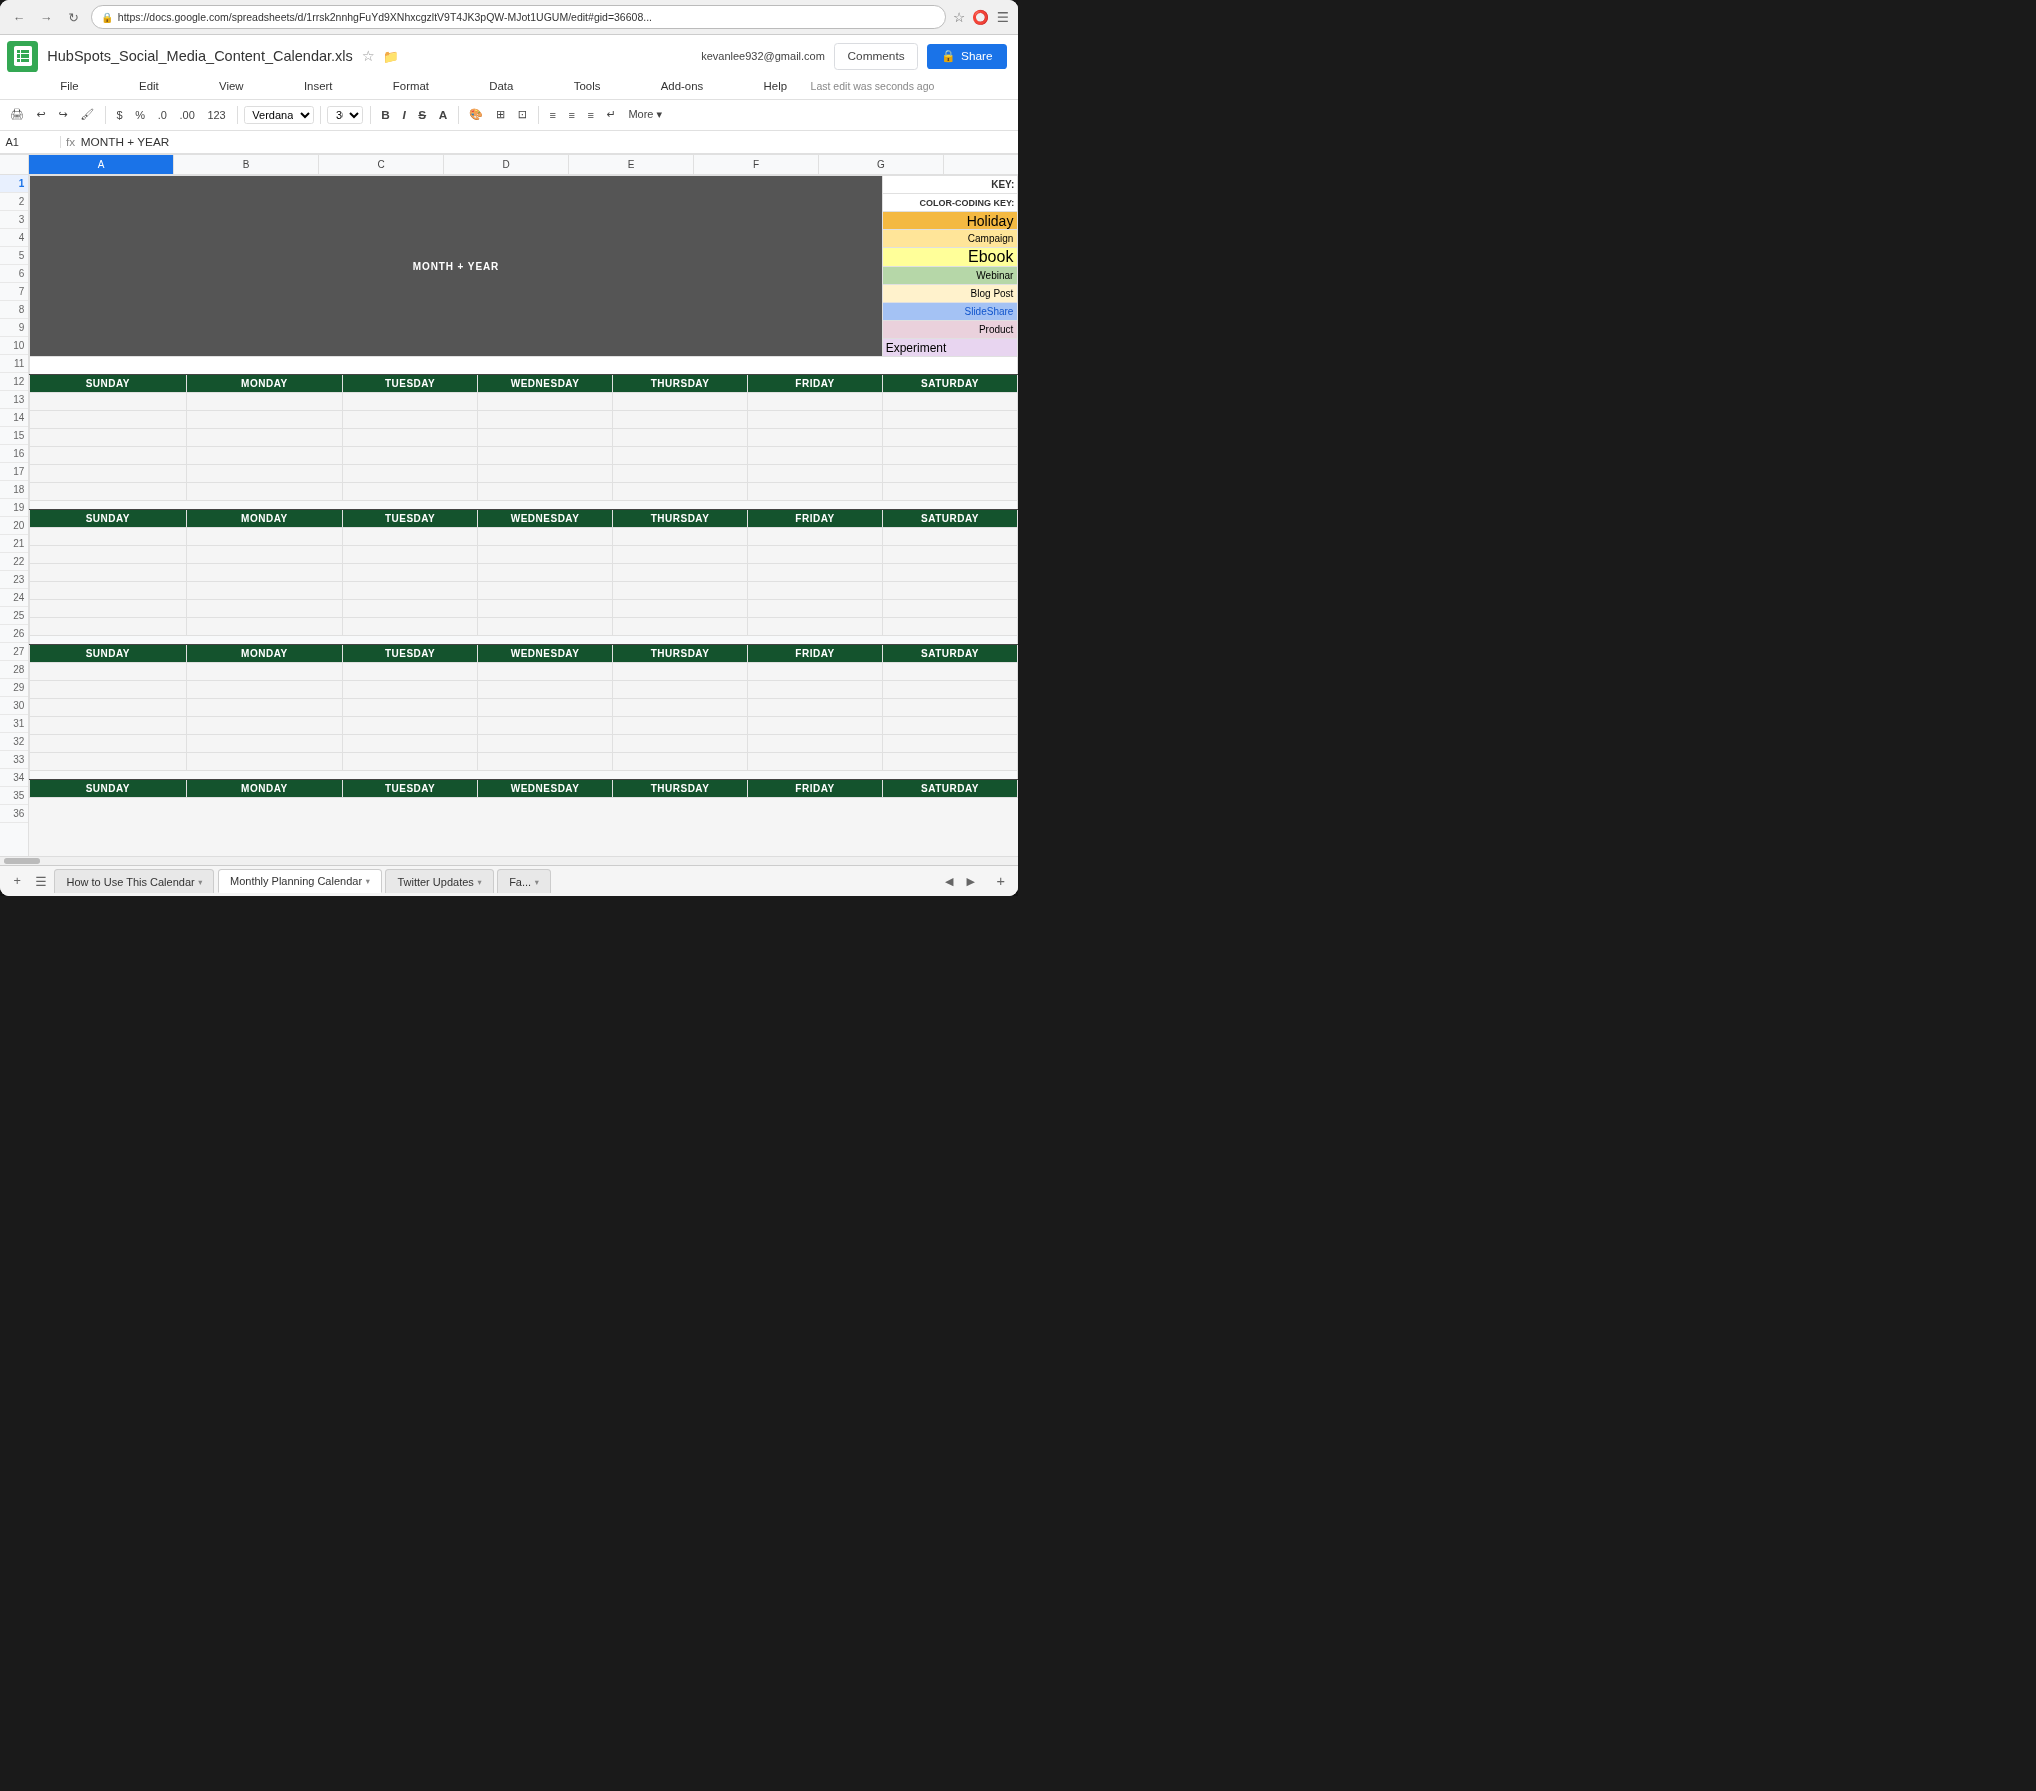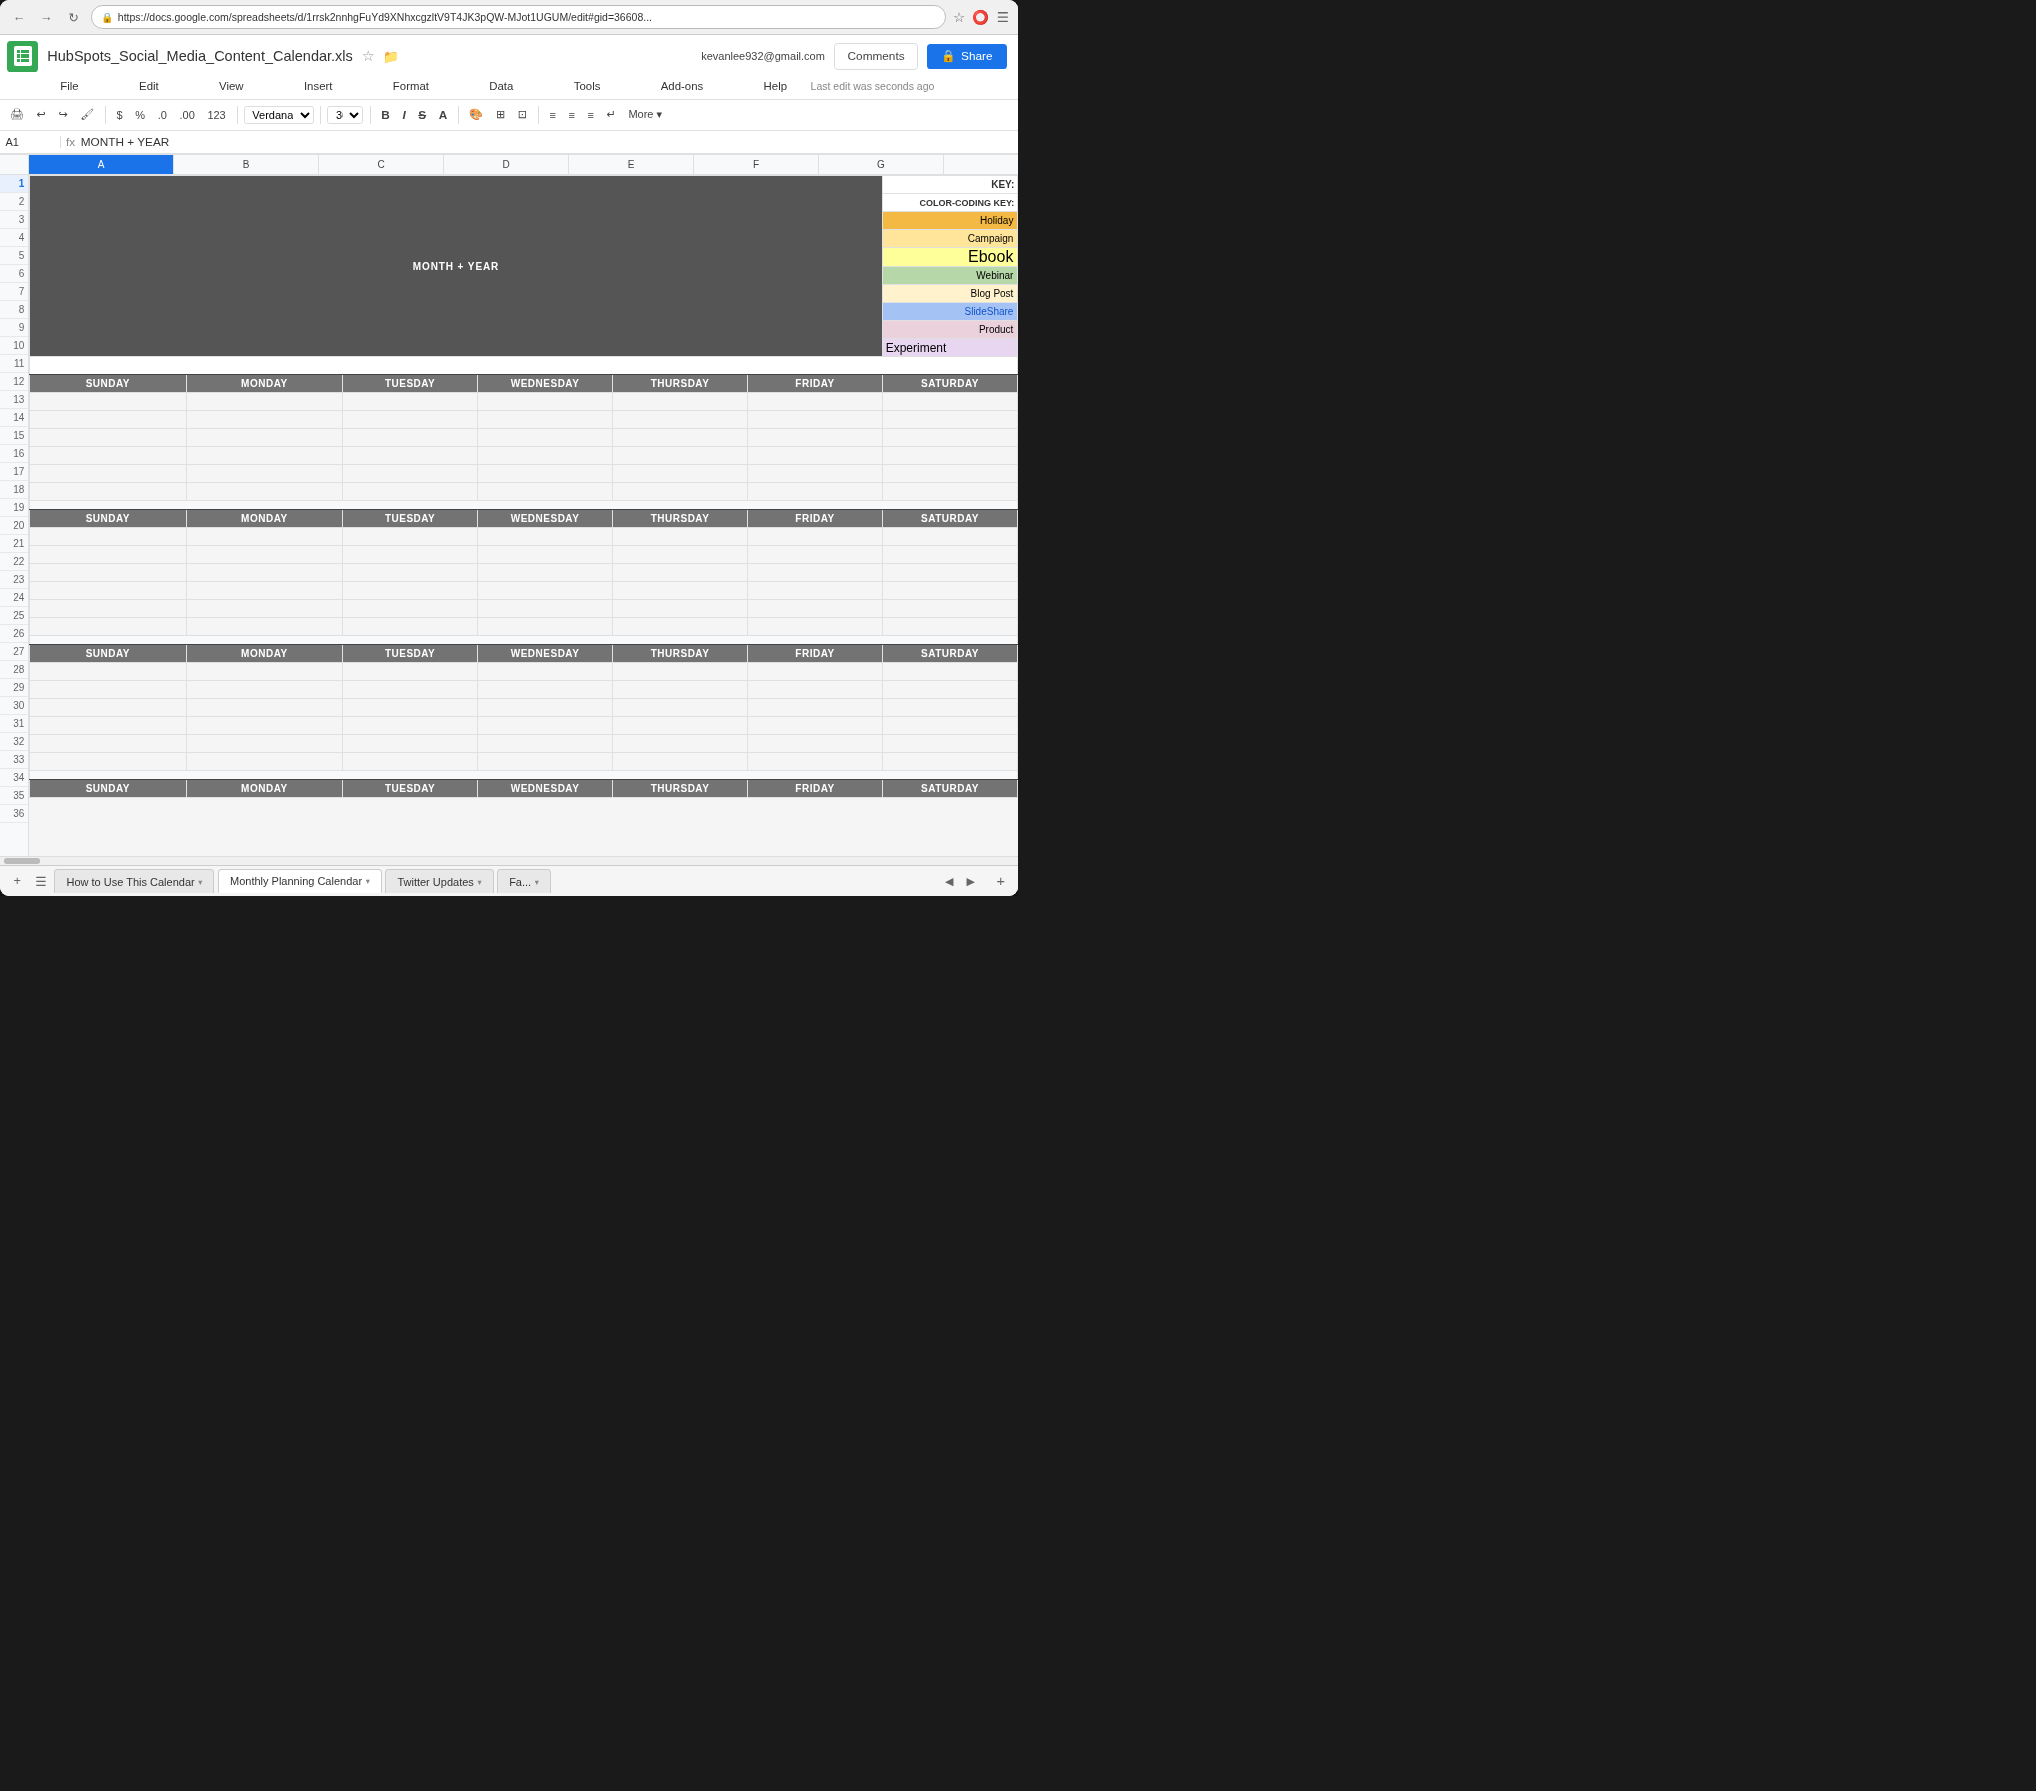--- a/index.html
+++ b/index.html
@@ -411,21 +411,21 @@
     .key-campaign { background: #ffe599; }
     .key-ebook { background: #ffff99; }
     .key-webinar { background: #b6d7a8; }
     .key-blogpost { background: #fff2cc; }
     .key-slideshare { background: #a4c2f4; color: #1155cc; }
     .key-product { background: #ead1dc; }
     .key-experiment { background: #e8d5f0; }
 
     
     .day-header {
-      background: #737373;
+      background: #14532d;
       color: #ffffff;
       font-size: 10px;
       font-weight: bold;
       text-align: center;
       letter-spacing: 0.5px;
     }
 
     
     .tab-strip {
       height: 31px;
@@ -692,21 +692,21 @@
                 <span>MONTH + YEAR</span>
               </td>
               <td class="key-label">KEY:</td>
             </tr>
 
             <tr>
               <td class="key-label" style="font-size:9px;">COLOR-CODING KEY:</td>
             </tr>
 
             <tr>
-              <td class="key-holiday" style="text-align:right; padding-right:3.6px; font-size:10px;margin-top:6px;">Holiday</td>
+              <td class="key-holiday" style="text-align:right; padding-right:3.6px; font-size:14px;margin-top:6px;">Holiday</td>
             </tr>
 
             <tr>
               <td class="key-campaign" style="text-align:right; padding-right:3.6px; font-size:10px;">Campaign</td>
             </tr>
 
             <tr>
               <td class="key-ebook" style="text-align:right; padding-right:3.6px; font-size:16px;">Ebook</td>
             </tr>
 

